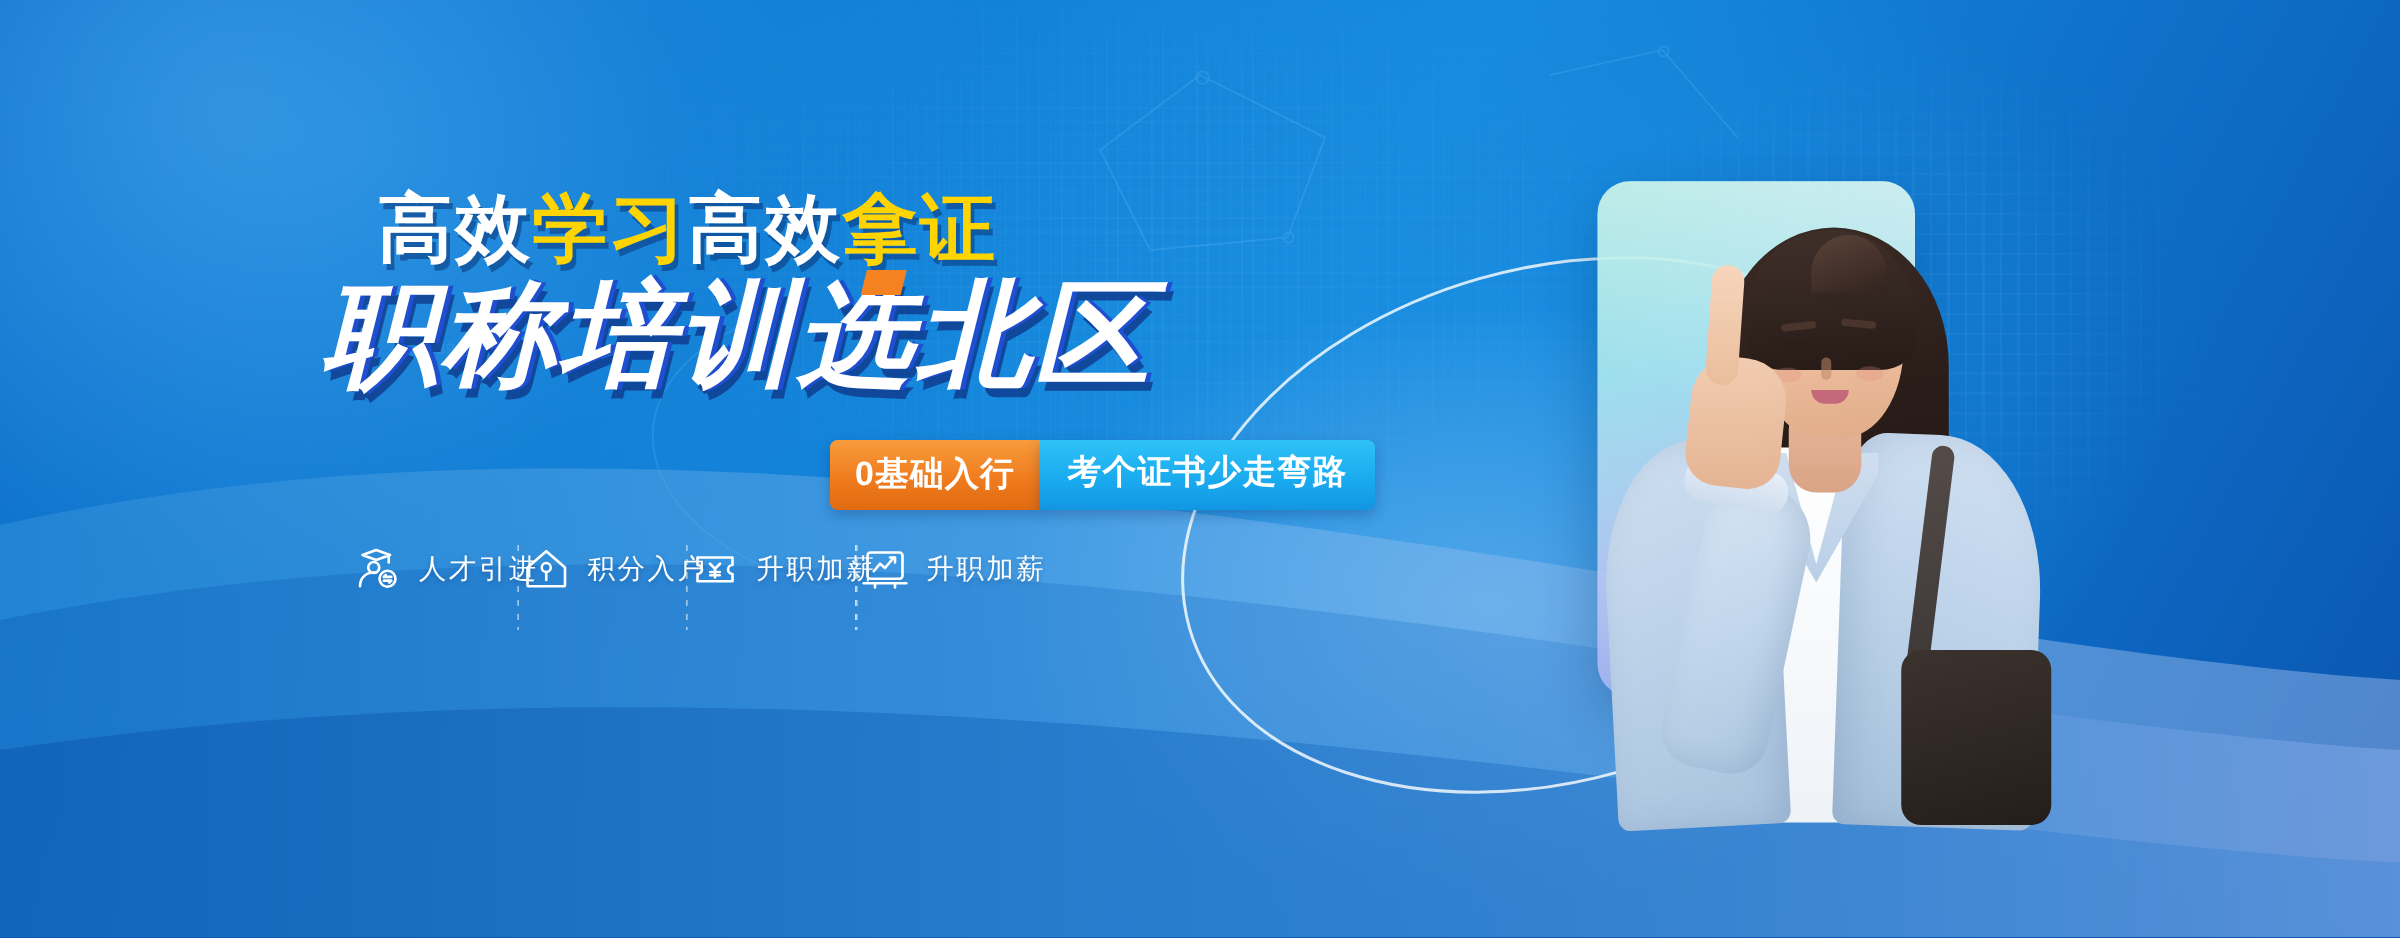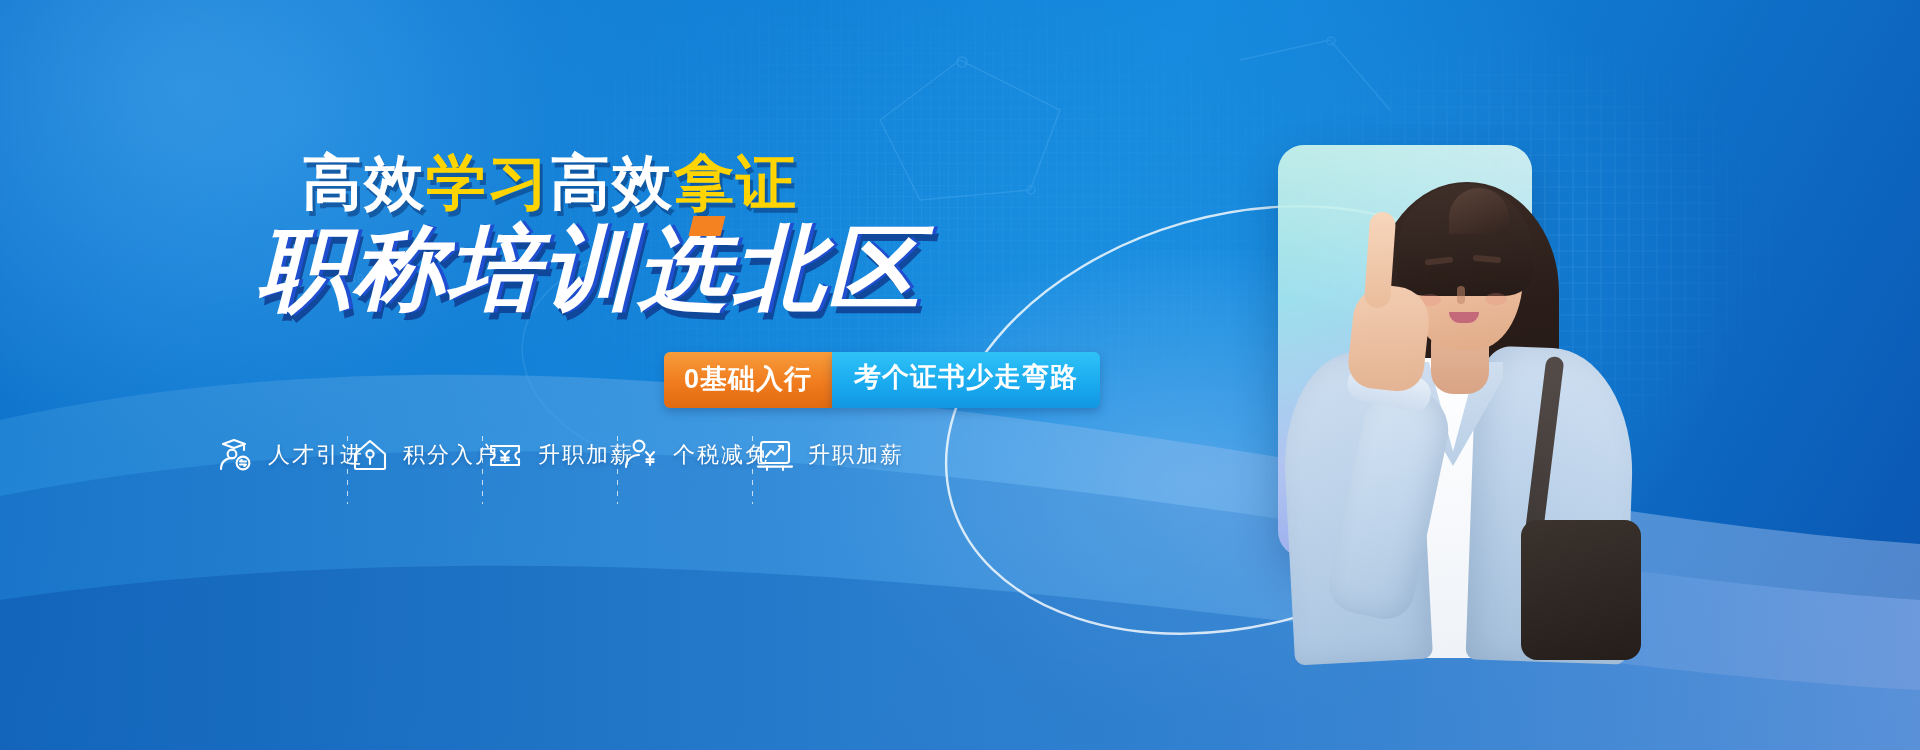--- a/index.html
+++ b/index.html
@@ -363,31 +363,20 @@
             <path d="M8 13 h28 v6 a3.6 3.6 0 0 0 0 7.2 V32 H8 v-5.8 a3.6 3.6 0 0 0 0-7.2 Z"></path>
             <path d="M18 18 l4 4 4-4"></path>
             <path d="M22 22 v7 M18.2 24.6 h7.6 M18.2 27.2 h7.6"></path>
           </svg>
         </span>
         <span class="cap">升职加薪</span>
       </div>
 
       <div class="divider"></div>
 
-      <div class="feature">
-        <span class="ico">
-          <svg width="44" height="44" viewBox="0 0 44 44" fill="none" stroke="#ffffff" stroke-width="2.1" stroke-linecap="round" stroke-linejoin="round">
-            <circle cx="21" cy="13" r="5.4"></circle>
-            <path d="M8 34 c0-7.4 5.8-12 13-12"></path>
-            <path d="M28 19 l4 4.6 4-4.6"></path>
-            <path d="M32 23.6 V32 M28.4 26.4 h7.2 M28.4 29 h7.2"></path>
-          </svg>
-        </span>
-        <span class="cap">个税减免</span>
-      </div>
 
       <div class="divider"></div>
 
       <div class="feature">
         <span class="ico">
           <svg width="44" height="44" viewBox="0 0 44 44" fill="none" stroke="#ffffff" stroke-width="2.1" stroke-linecap="round" stroke-linejoin="round">
             <rect x="8" y="9" width="28" height="21" rx="2.4"></rect>
             <path d="M13 24 l5-6 4 3.4 7-8.4"></path>
             <path d="M26 13 h4 v4"></path>
             <path d="M5 33.6 h34"></path>

